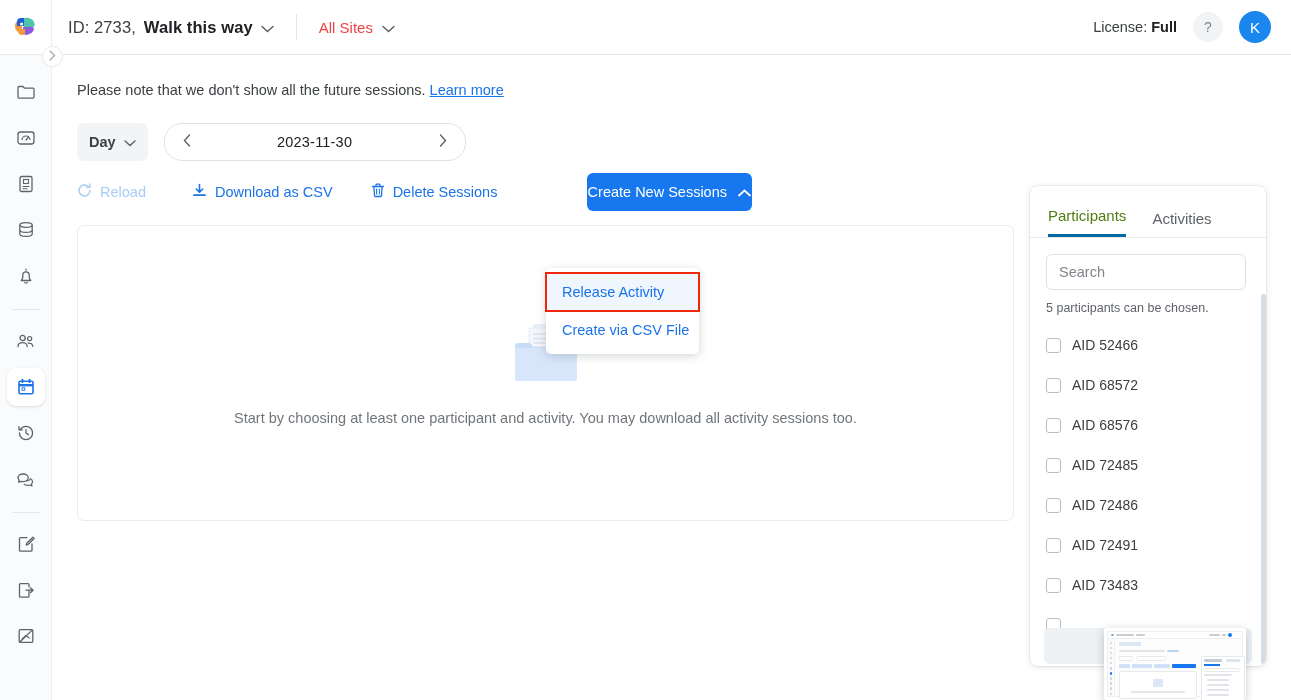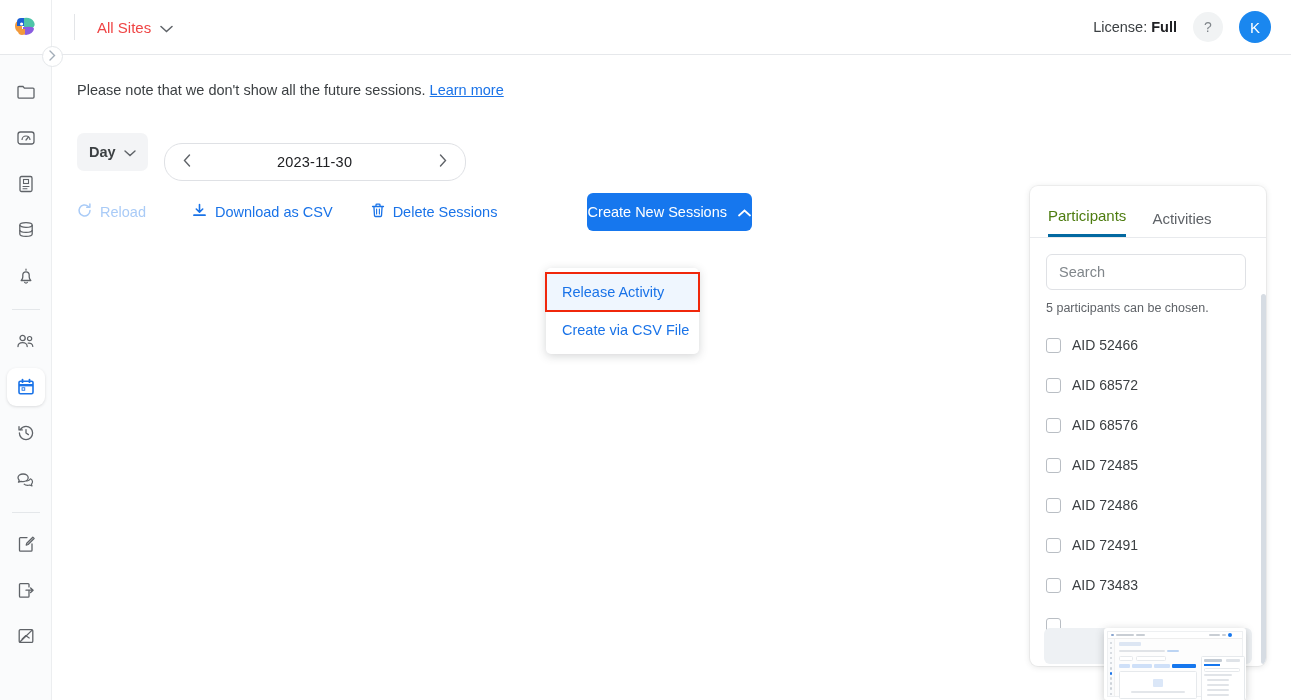--- a/index.html
+++ b/index.html
@@ -117,21 +117,21 @@
   .day-select {
     height: 38px; min-width: 70px; padding: 0 12px;
     background: #f3f4f6; border-radius: 7px;
     display: flex; align-items: center; gap: 8px;
     font-size: 14.5px; color: #3c4043; cursor: pointer; font-weight: bold;
   }
   .date-nav {
     width: 302px; height: 38px;
     border: 1px solid #dfe1e5; border-radius: 18px;
     display: flex; align-items: center; justify-content: space-between;
-    padding: 0 14px; background: #fff; margin-top: 20px;
+    padding: 0 14px; background: #fff;
   }
   .date-nav .arrow { color: #5f6368; font-size: 16px; cursor: pointer; padding: 0 4px; }
   .date-nav .date { font-size: 14.5px; color: #202124; letter-spacing: .2px; }
 
   .toolbar-row2 {
     margin: 12px 0 0 25px; display: flex; align-items: center; gap: 0;
     position: relative; width: 675px;
   }
   .tb-btn {
     display: flex; align-items: center; gap: 8px;
@@ -255,20 +255,29 @@
       <svg class="logo" viewBox="0 0 28 24">
         <path d="M6 6 Q3 7 3 11 Q3 15 6 17 L10 18 L10 5 Z" fill="#f29a3c"></path>
         <path d="M9 3 Q5 3 5 7 L5 11 L12 11 L12 3 Z" fill="#1b5fd4"></path>
         <path d="M12 3 Q19 2 22 7 Q24 11 20 13 L12 13 Z" fill="#4ec4a8"></path>
         <path d="M13 12 Q22 11 22 14 Q21 19 14 20 L11 19 L11 12 Z" fill="#8a5ce0"></path>
         <path d="M7 14 Q5 16 7 19 Q10 21 13 19 L13 14 Z" fill="#f29a3c"></path>
         <circle cx="9.6" cy="9" r="1.6" fill="#ffffff"></circle>
       </svg>
     </div>
 
+    <div class="header-title">
+      <span>ID: 2733,</span>
+      <span class="bold">Walk this way</span>
+      <span class="chev">
+        <svg width="13" height="8" viewBox="0 0 13 8">
+            <path d="M1 1.5 L6.5 6.5 L12 1.5" stroke="#5f6368" stroke-width="1.6" fill="none" stroke-linecap="round"></path>
+          </svg>
+      </span>
+    </div>
 
     <div class="divider-v"></div>
 
     <div class="sites">
       <span>All Sites</span>
       <span class="chev">
         <svg width="13" height="8" viewBox="0 0 13 8">
             <path d="M1 1.5 L6.5 6.5 L12 1.5" stroke="#5f6368" stroke-width="1.5" fill="none" stroke-linecap="round"></path>
           </svg>
       </span>
@@ -449,20 +458,30 @@
       <button class="primary-btn">
         <span>Create New Sessions</span>
         <span>
           <svg width="13" height="8" viewBox="0 0 13 8">
               <path d="M1 6.5 L6.5 1.5 L12 6.5" stroke="#ffffff" stroke-width="1.7" fill="none" stroke-linecap="round"></path>
             </svg>
         </span>
       </button>
     </div>
 
+    <div class="empty-card">
+      <svg width="74" height="68" viewBox="0 0 74 68">
+        <rect x="24" y="4" width="28" height="31" rx="2" fill="#e9eef7"></rect>
+        <rect x="20" y="8" width="28" height="31" rx="2" fill="#f3f6fb" stroke="#e4eaf4" stroke-width="1"></rect>
+        <path d="M25 14h18M25 18.5h18M25 23h18M25 27.5h14" stroke="#dfe6f2" stroke-width="2" stroke-linecap="round"></path>
+        <path d="M6 26a3 3 0 013-3h12l3.5 4H65a3 3 0 013 3v28a3 3 0 01-3 3H9a3 3 0 01-3-3z" fill="#c9dcf7"></path>
+        <path d="M6 31a3 3 0 013-3h56a3 3 0 013 3v27a3 3 0 01-3 3H9a3 3 0 01-3-3z" fill="#d7e6fb"></path>
+      </svg>
+      <div class="empty-text">Start by choosing at least one participant and activity. You may download all activity sessions too.</div>
+    </div>
 
     <div class="dropdown" style="left:494px; top:213px;">
       <div class="dd-item highlight">Release Activity</div>
       <div class="dd-item">Create via CSV File</div>
     </div>
   </div>
 
   <div class="right-panel">
     <div class="rp-tabs">
       <div class="rp-tab active">Participants</div>

